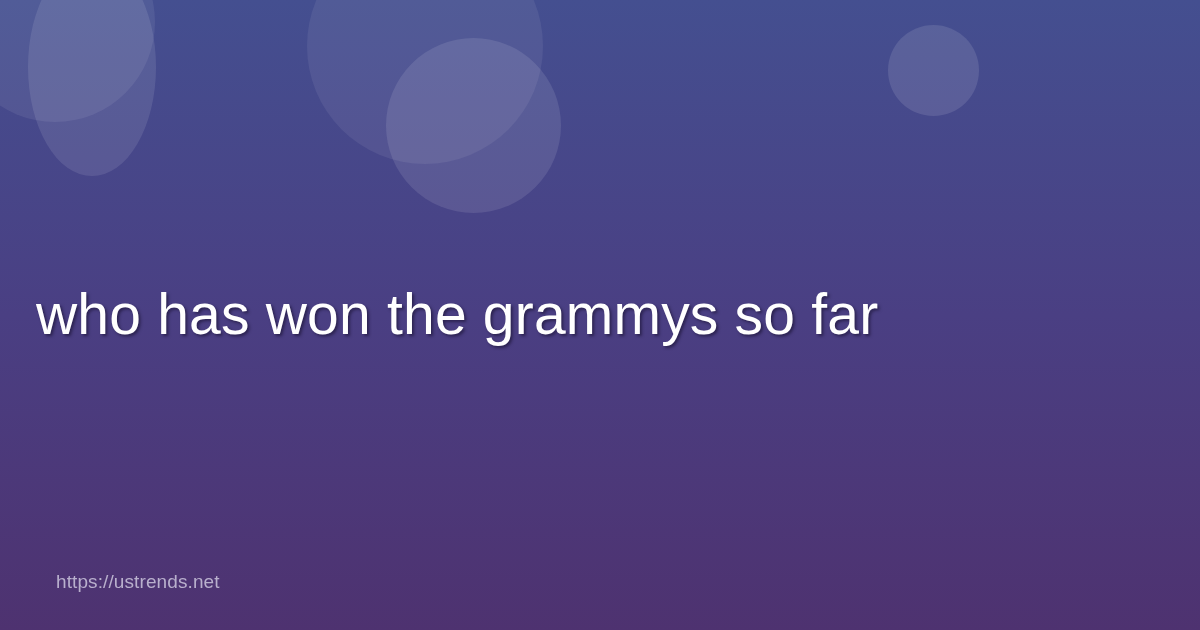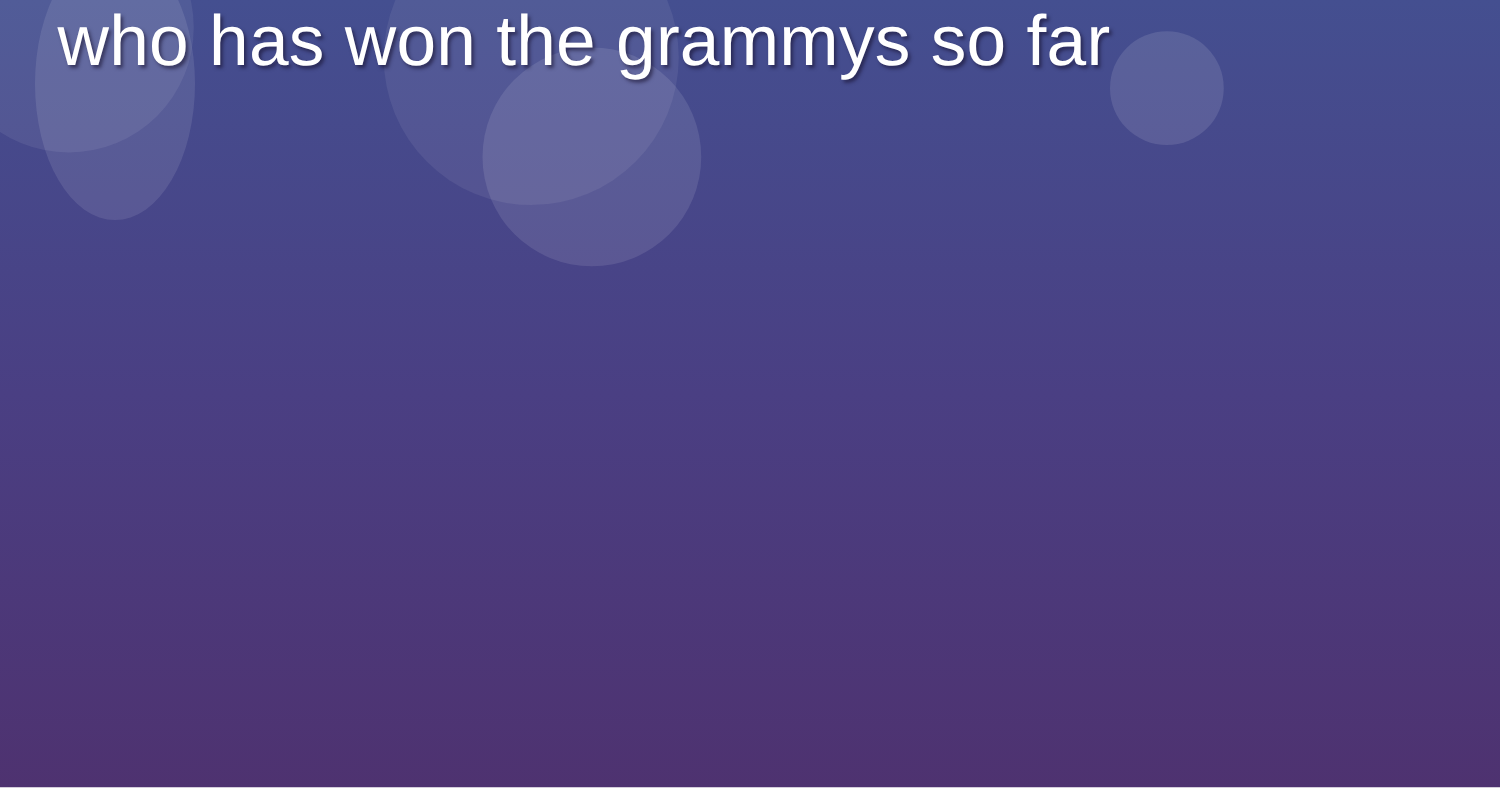--- a/index.html
+++ b/index.html
@@ -57,22 +57,22 @@
     width: 91px;  height: 91px;
     opacity: 0.115;
   }
 
   
   .headline-wrap {
     position: absolute;
     left: 0; right: 0;
     top: 0; bottom: 0;
     display: flex;
-    align-items: flex-start;
-    padding: 0 46px;
+    align-items: center;
+    padding: 0 36px;
     box-sizing: border-box;
   }
   .headline {
     margin: 0;
     font-size: 57px;
     font-weight: 400;
     line-height: 1.18;
     color: #ffffff;
     letter-spacing: 0.2px;
     text-shadow: 2px 2px 3px rgba(20, 12, 40, 0.55);
@@ -100,14 +100,15 @@
     <span class="bubble bubble-b"></span>
     <span class="bubble bubble-c"></span>
     <span class="bubble bubble-d"></span>
     <span class="bubble bubble-e"></span>
   </div>
 
   <div class="headline-wrap">
     <h1 class="headline">who has won the grammys so far</h1>
   </div>
 
+  <div class="site-url">https://ustrends.net</div>
 
 </div>
 
 </body></html>

